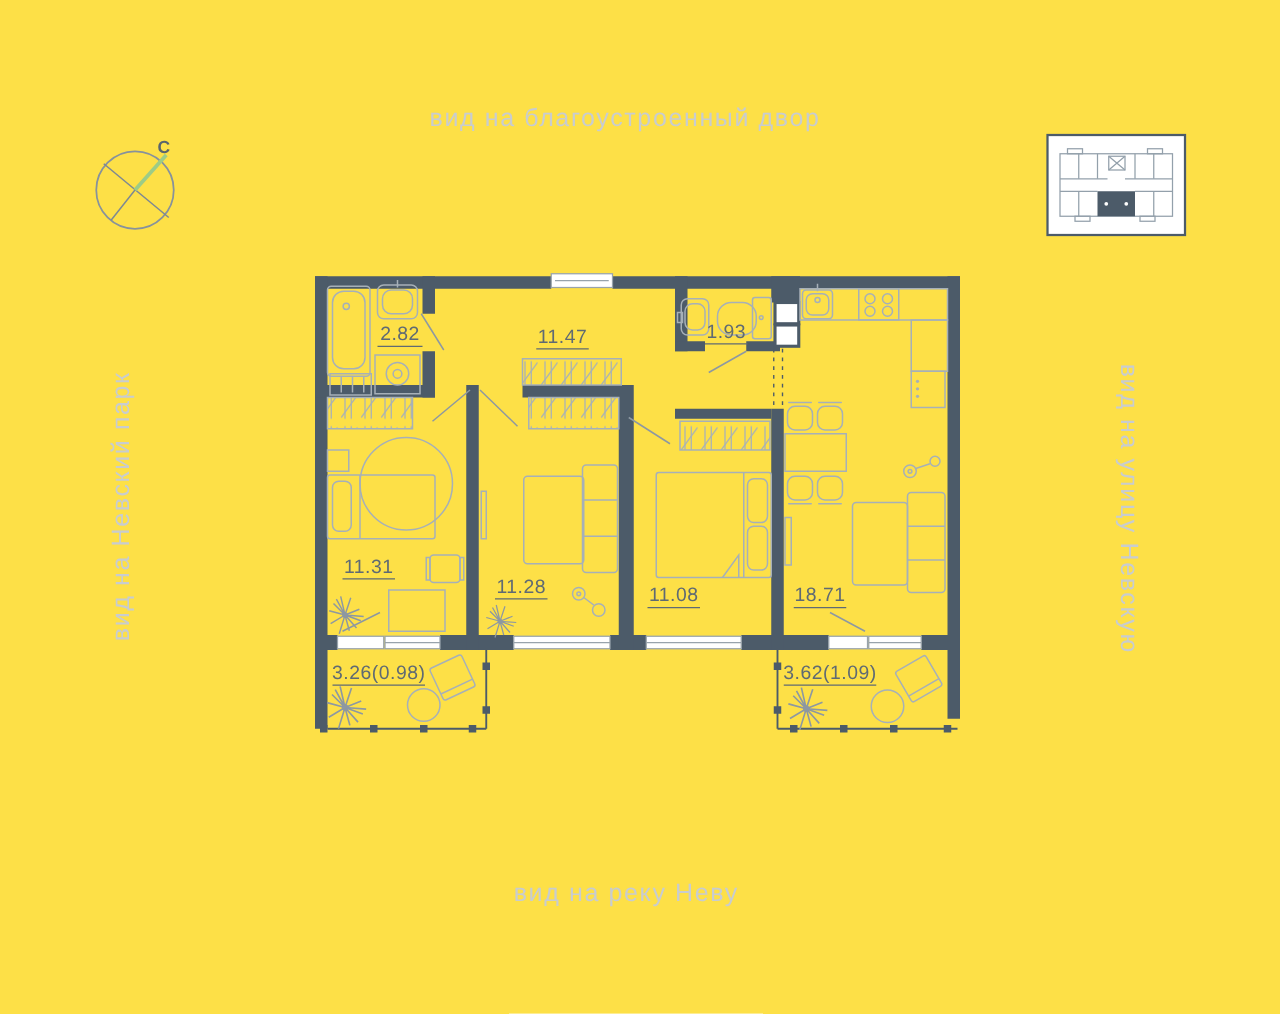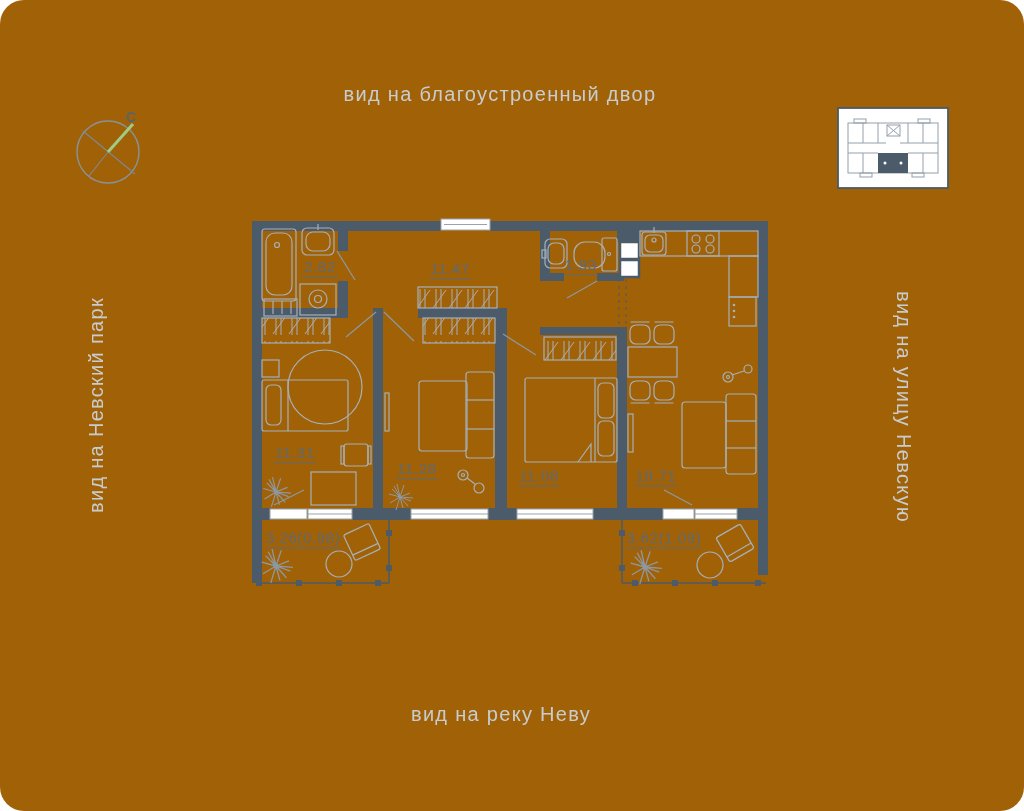--- a/index.html
+++ b/index.html
@@ -1,17 +1,17 @@
 <!DOCTYPE html>
 <html><head>
 <meta charset="utf-8">
 <style>
   html,body{margin:0;padding:0;background:#ffffff;}
-  .stage{position:relative;width:1024px;height:811px;background:#a16207;overflow:hidden;
-         font-family:"Liberation Sans",sans-serif;border-radius:24px;}
+  .stage{position:relative;width:1024px;height:811px;background:#fde047;overflow:hidden;
+         font-family:"Liberation Sans",sans-serif;}
   .stage svg{position:absolute;left:0;top:0;}
   text{font-family:"Liberation Sans",sans-serif;}
   .area-label{fill:#5f6a73;font-size:15.5px;letter-spacing:.4px;}
   .view-label{fill:#c8cccf;font-size:20px;letter-spacing:1.3px;}
   .north-label{fill:#59646e;font-size:14px;font-weight:600;}
   .wall{fill:#4c5b69;stroke:none;}
   .furn{fill:none;stroke:#a6b0b8;stroke-width:1.2;}
   .leaf{stroke:#8d98a2;stroke-width:1.2;}
   .win{fill:#ffffff;stroke:#98a3ac;stroke-width:1;}
   .rail{stroke:#4c5b69;stroke-width:1.5;fill:none;}

